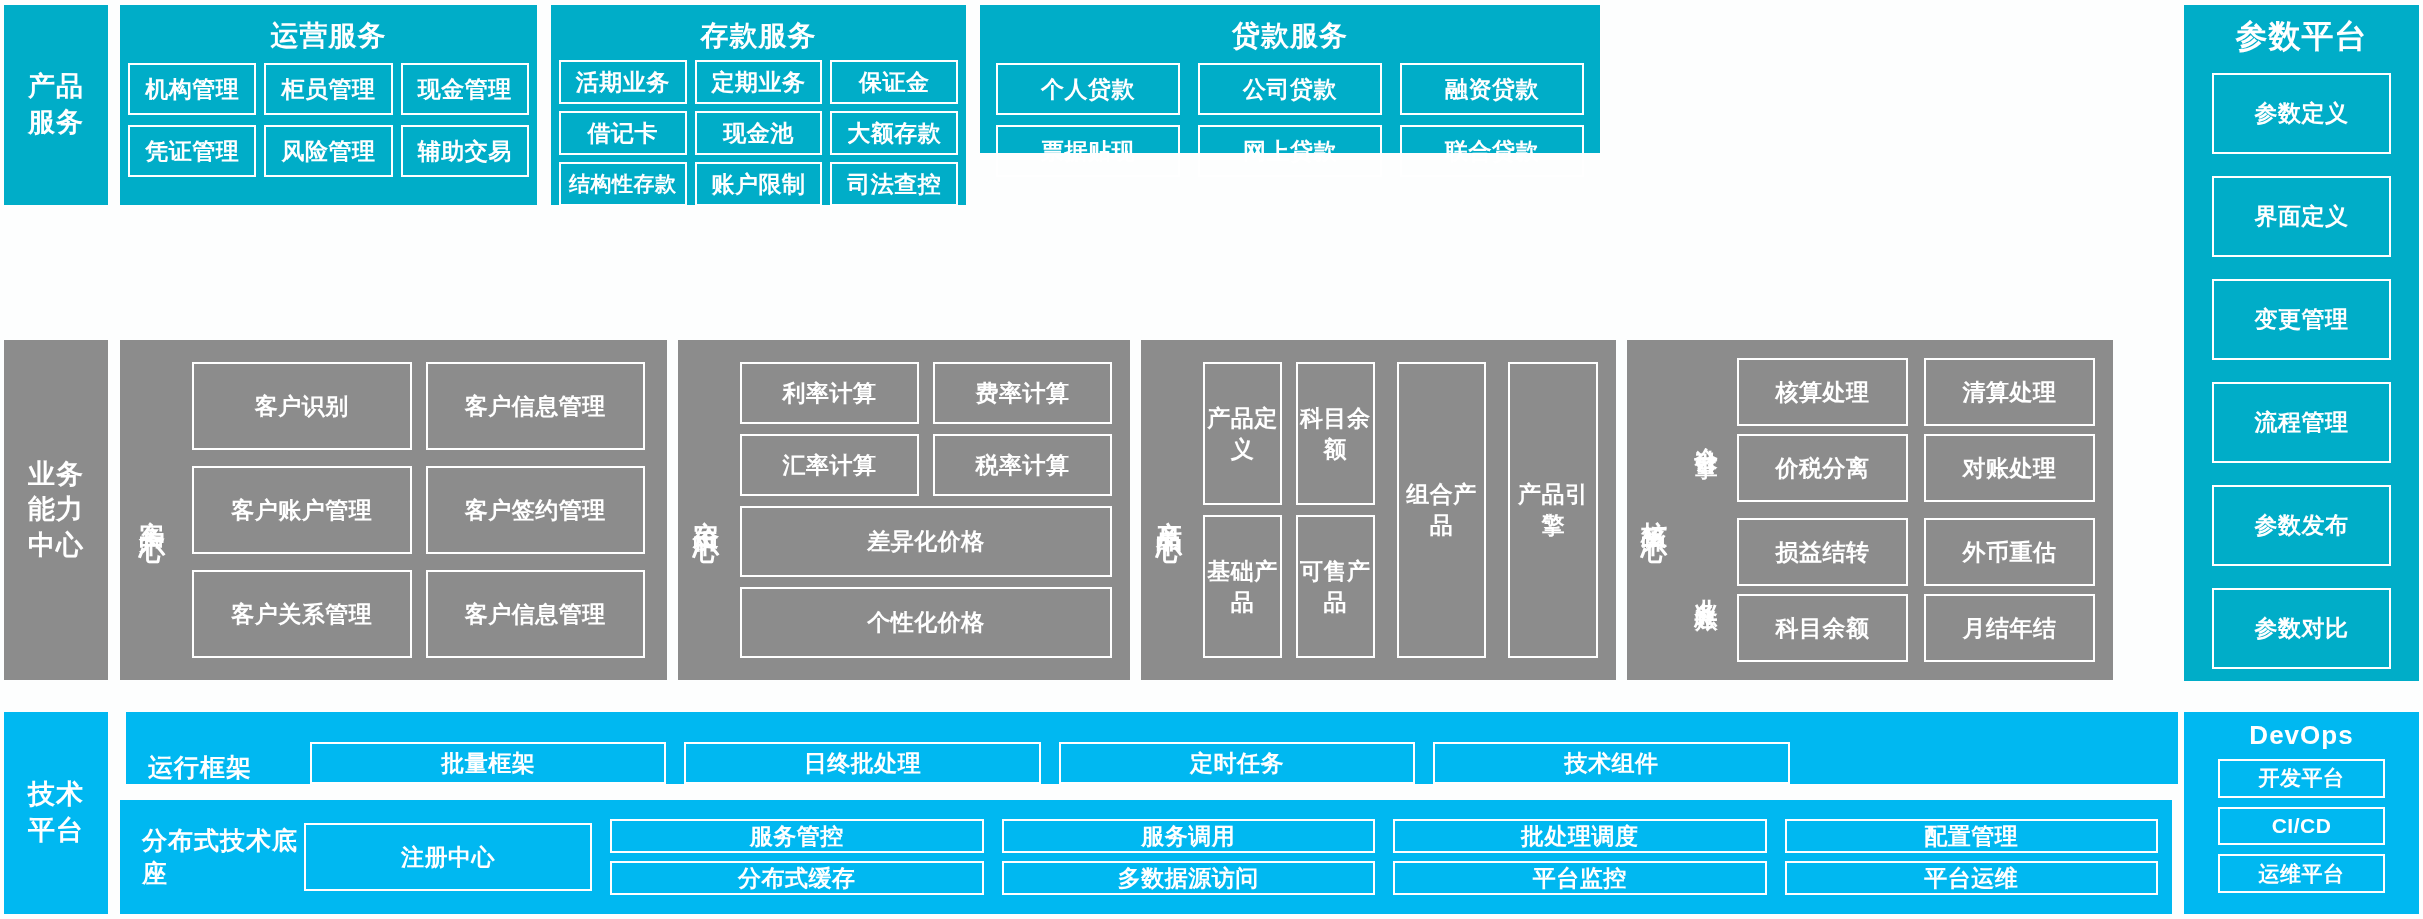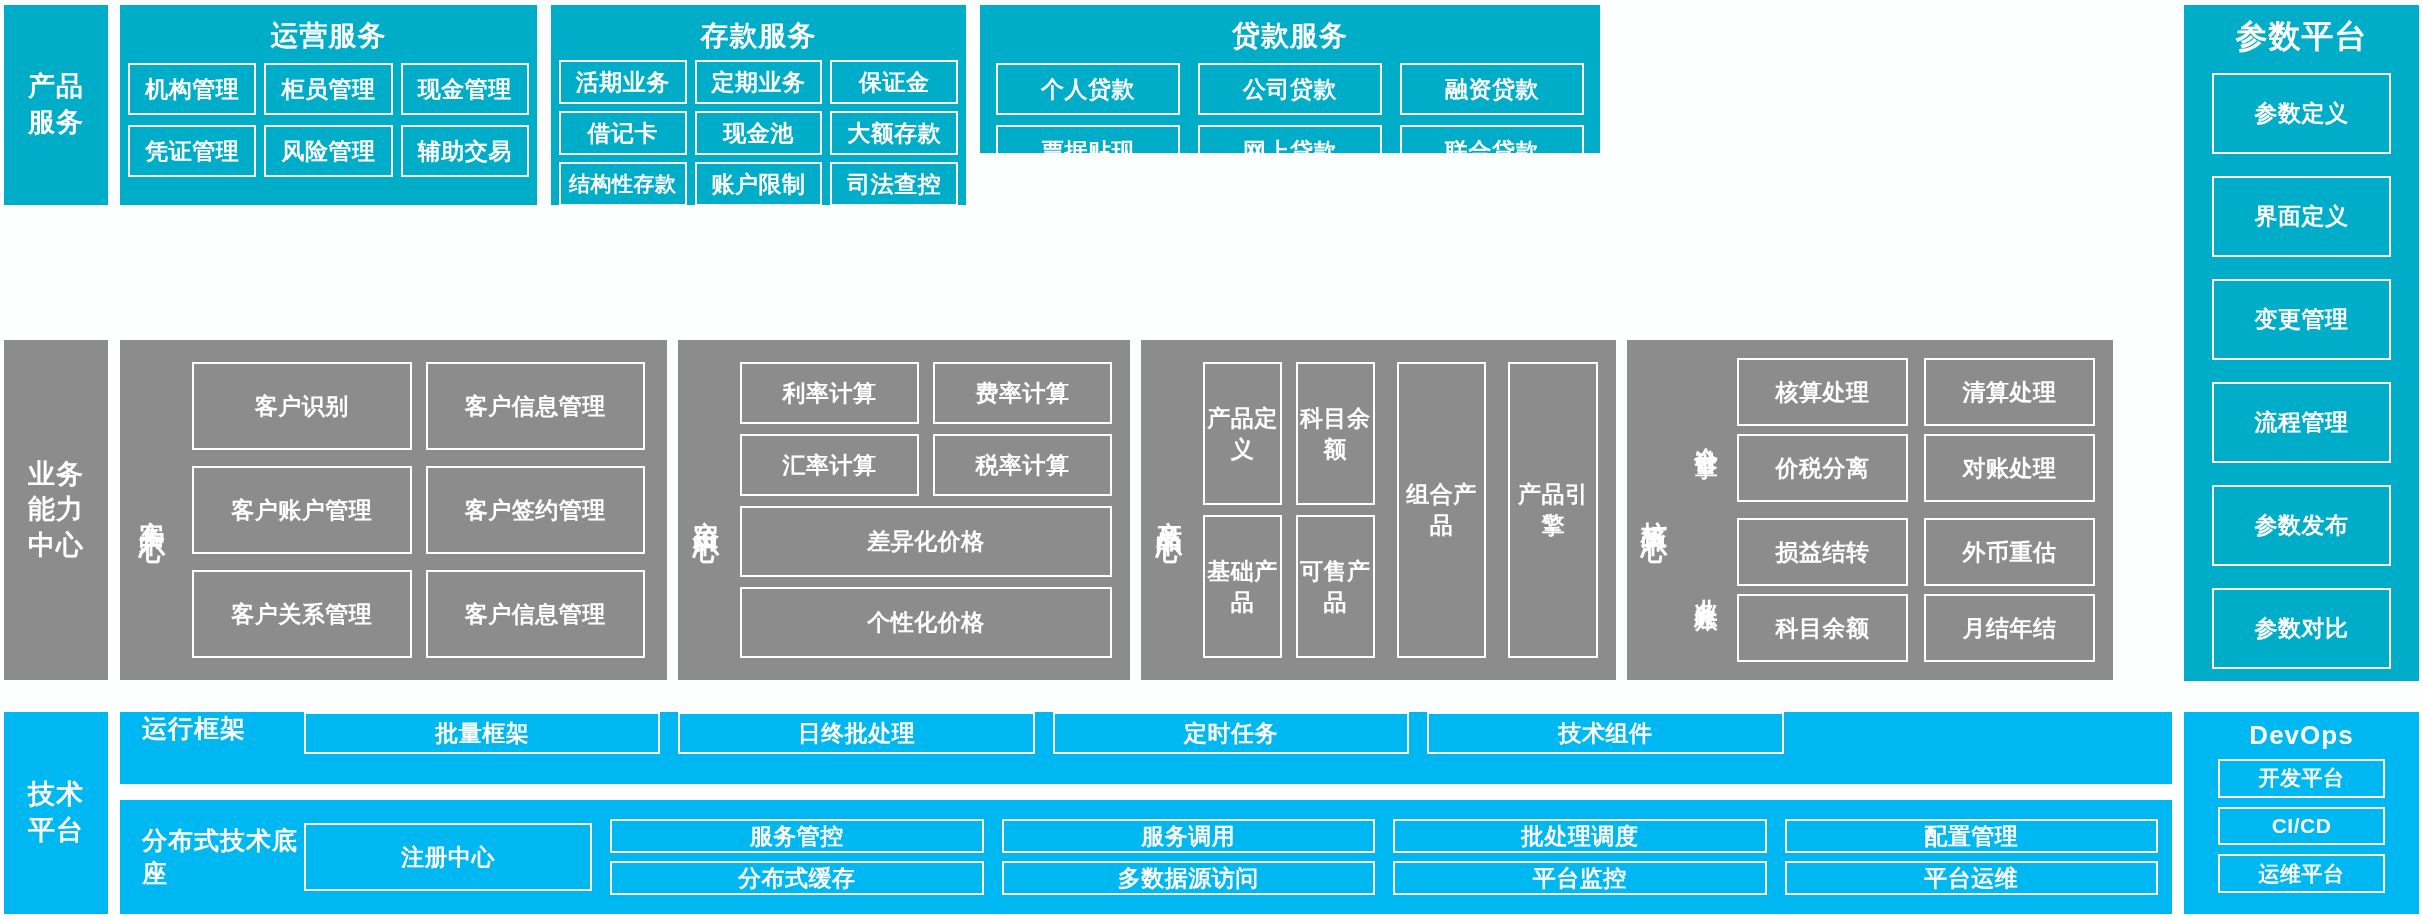--- a/index.html
+++ b/index.html
@@ -186,21 +186,21 @@
         <div class="cell">月结年结</div>
       </div>
     </div>
   </div>
 
   <div class="blk blue side-label" style="left:4px;top:712px;width:104px;height:202px;">
     <span style="white-space:pre-line;">技术
 平台</span>
   </div>
 
-  <div class="blk blue" style="left:120px;top:712px;width:2052px;height:72px;display:flex;align-items:flex-start;padding:0 14px;">
+  <div class="blk blue" style="left:126px;top:712px;width:2052px;height:72px;display:flex;align-items:flex-end;padding:0 14px;">
     <div class="row-label" style="width:170px;padding-left:8px;">运行框架</div>
     <div class="grid" style="flex:1;grid-template-columns:repeat(5,1fr);gap:18px;height:42px;">
       <div class="cell">批量框架</div>
       <div class="cell">日终批处理</div>
       <div class="cell">定时任务</div>
       <div class="cell">技术组件</div>
     </div>
   </div>
 
   <div class="blk blue" style="left:120px;top:800px;width:2052px;height:114px;display:flex;align-items:center;padding:16px 14px;">

